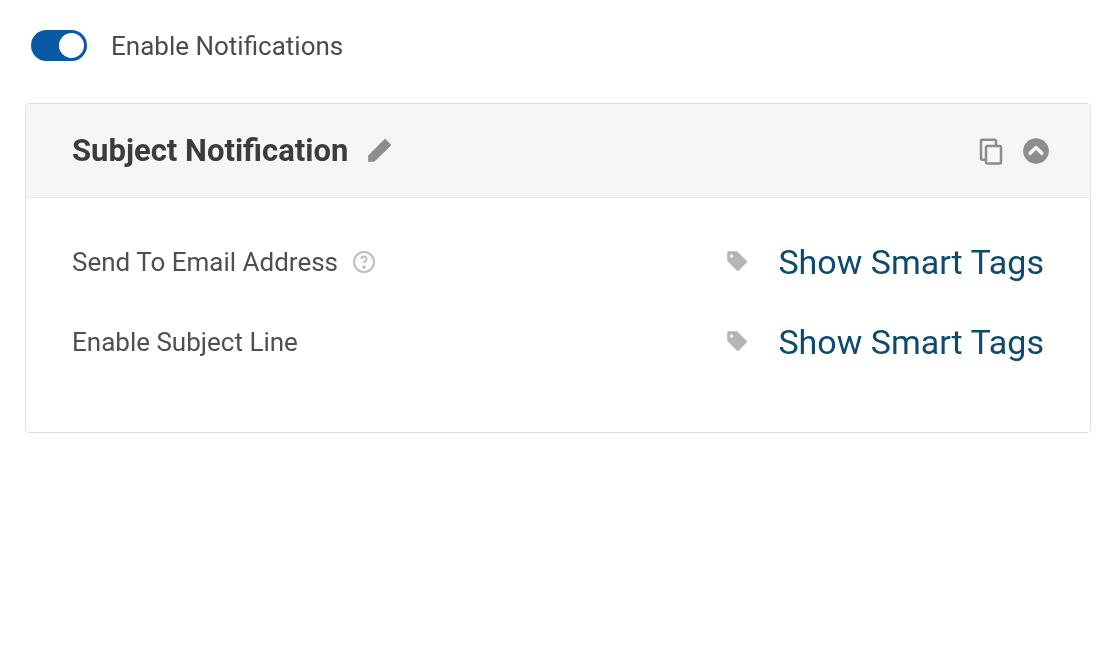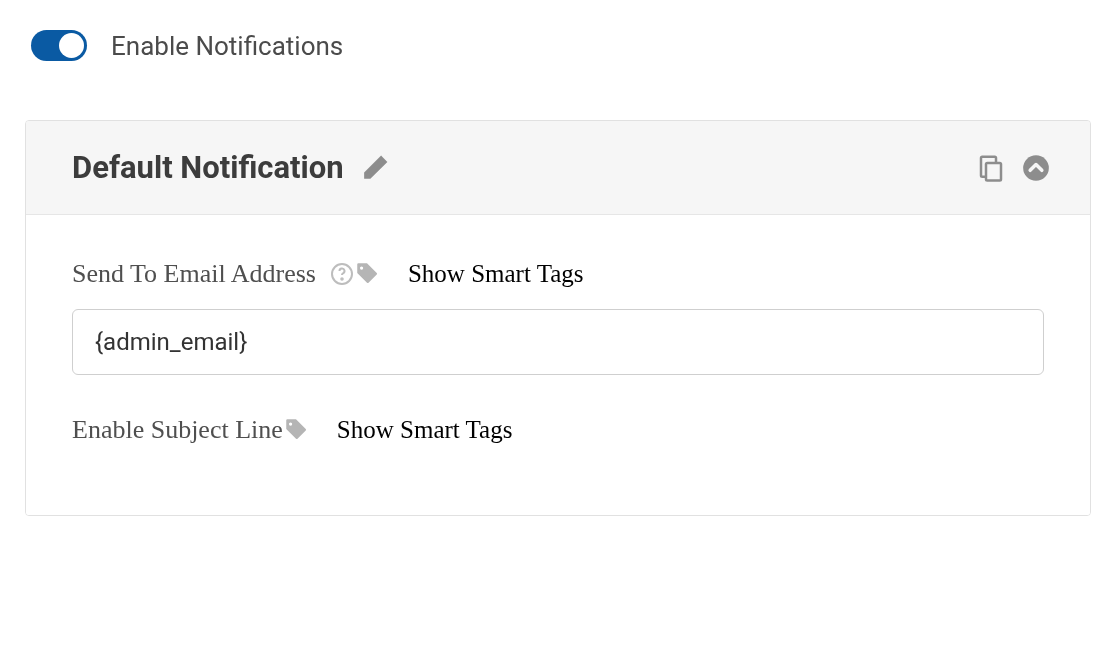--- a/index.html
+++ b/index.html
@@ -11,21 +11,21 @@
       font-family: -apple-system, BlinkMacSystemFont, "Segoe UI", Roboto, "Helvetica Neue", Arial, sans-serif;
       color: #444;
       background: #fff;
       padding: 30px 25px;
       width: 1116px;
     }
     .toggle-row {
       display: flex;
       align-items: center;
       gap: 24px;
-      margin-bottom: 59px;
+      margin-bottom: 42px;
       padding-left: 6px;
     }
     .toggle {
       width: 56px;
       height: 31px;
       background: #0a5aa3;
       border-radius: 20px;
       position: relative;
       cursor: pointer;
     }
@@ -78,39 +78,38 @@
     .panel-body {
       padding: 44px 46px 30px 46px;
       background: #fff;
     }
     .field {
       margin-bottom: 40px;
     }
     .field-labelrow {
       display: flex;
       align-items: center;
-      justify-content: flex-start;
+      justify-content: space-between;
       margin-bottom: 20px;
-      font-family: Liberation Serif, serif;
     }
     .field-labelrow .left {
       display: flex;
       align-items: center;
       gap: 14px;
     }
     .field-label {
       font-size: 26px;
       color: #4f4f4f;
     }
     .smart-tags {
       display: flex;
       align-items: center;
       gap: 28px;
-      color: #000000;
-      font-size: 25px;
+      color: #0c4a6e;
+      font-size: 34px;
       cursor: pointer;
     }
     .input {
       width: 100%;
       padding: 18px 22px;
       font-size: 24px;
       color: #333;
       border: 1px solid #cfcfcf;
       border-radius: 6px;
       outline: none;
@@ -129,21 +128,21 @@
 <div class="toggle-row">
   <div class="toggle">
     <div class="knob"></div>
   </div>
   <span class="toggle-label">Enable Notifications</span>
 </div>
 
 <div class="panel">
   <div class="panel-header">
     <div class="panel-header-left">
-      <span class="panel-title">Default Notification</span>
+      <span class="panel-title">Subject Notification</span>
       <span class="icon">
         <svg width="27" height="27" viewBox="0 0 24 24" fill="none" stroke="#8d8d8d" stroke-width="2.2">
           <path d="M17 3l4 4L7 21H3v-4L17 3z" fill="#8d8d8d" stroke="#8d8d8d"></path>
         </svg>
       </span>
     </div>
     <div class="panel-header-right">
       <span class="icon">
         <svg width="30" height="30" viewBox="0 0 24 24" fill="none" stroke="#8d8d8d" stroke-width="2">
           <rect x="8" y="8" width="12" height="14" rx="1"></rect>
@@ -175,21 +174,20 @@
         </div>
         <div class="smart-tags">
           <span class="icon">
             <svg width="26" height="26" viewBox="0 0 24 24" fill="#b5b5b5">
               <path d="M21 11l-9-9H4a1 1 0 0 0-1 1v8l9 9a1 1 0 0 0 1.4 0l7.6-7.6a1 1 0 0 0 0-1.4zM7 8a1.5 1.5 0 1 1 0-3 1.5 1.5 0 0 1 0 3z"></path>
             </svg>
           </span>
           <span>Show Smart Tags</span>
         </div>
       </div>
-      <input class="input" type="text" value="{admin_email}" style="">
     </div>
 
     <div class="field">
       <div class="field-labelrow">
         <div class="left">
           <span class="field-label">Enable Subject Line</span>
         </div>
         <div class="smart-tags">
           <span class="icon">
             <svg width="26" height="26" viewBox="0 0 24 24" fill="#b5b5b5">

